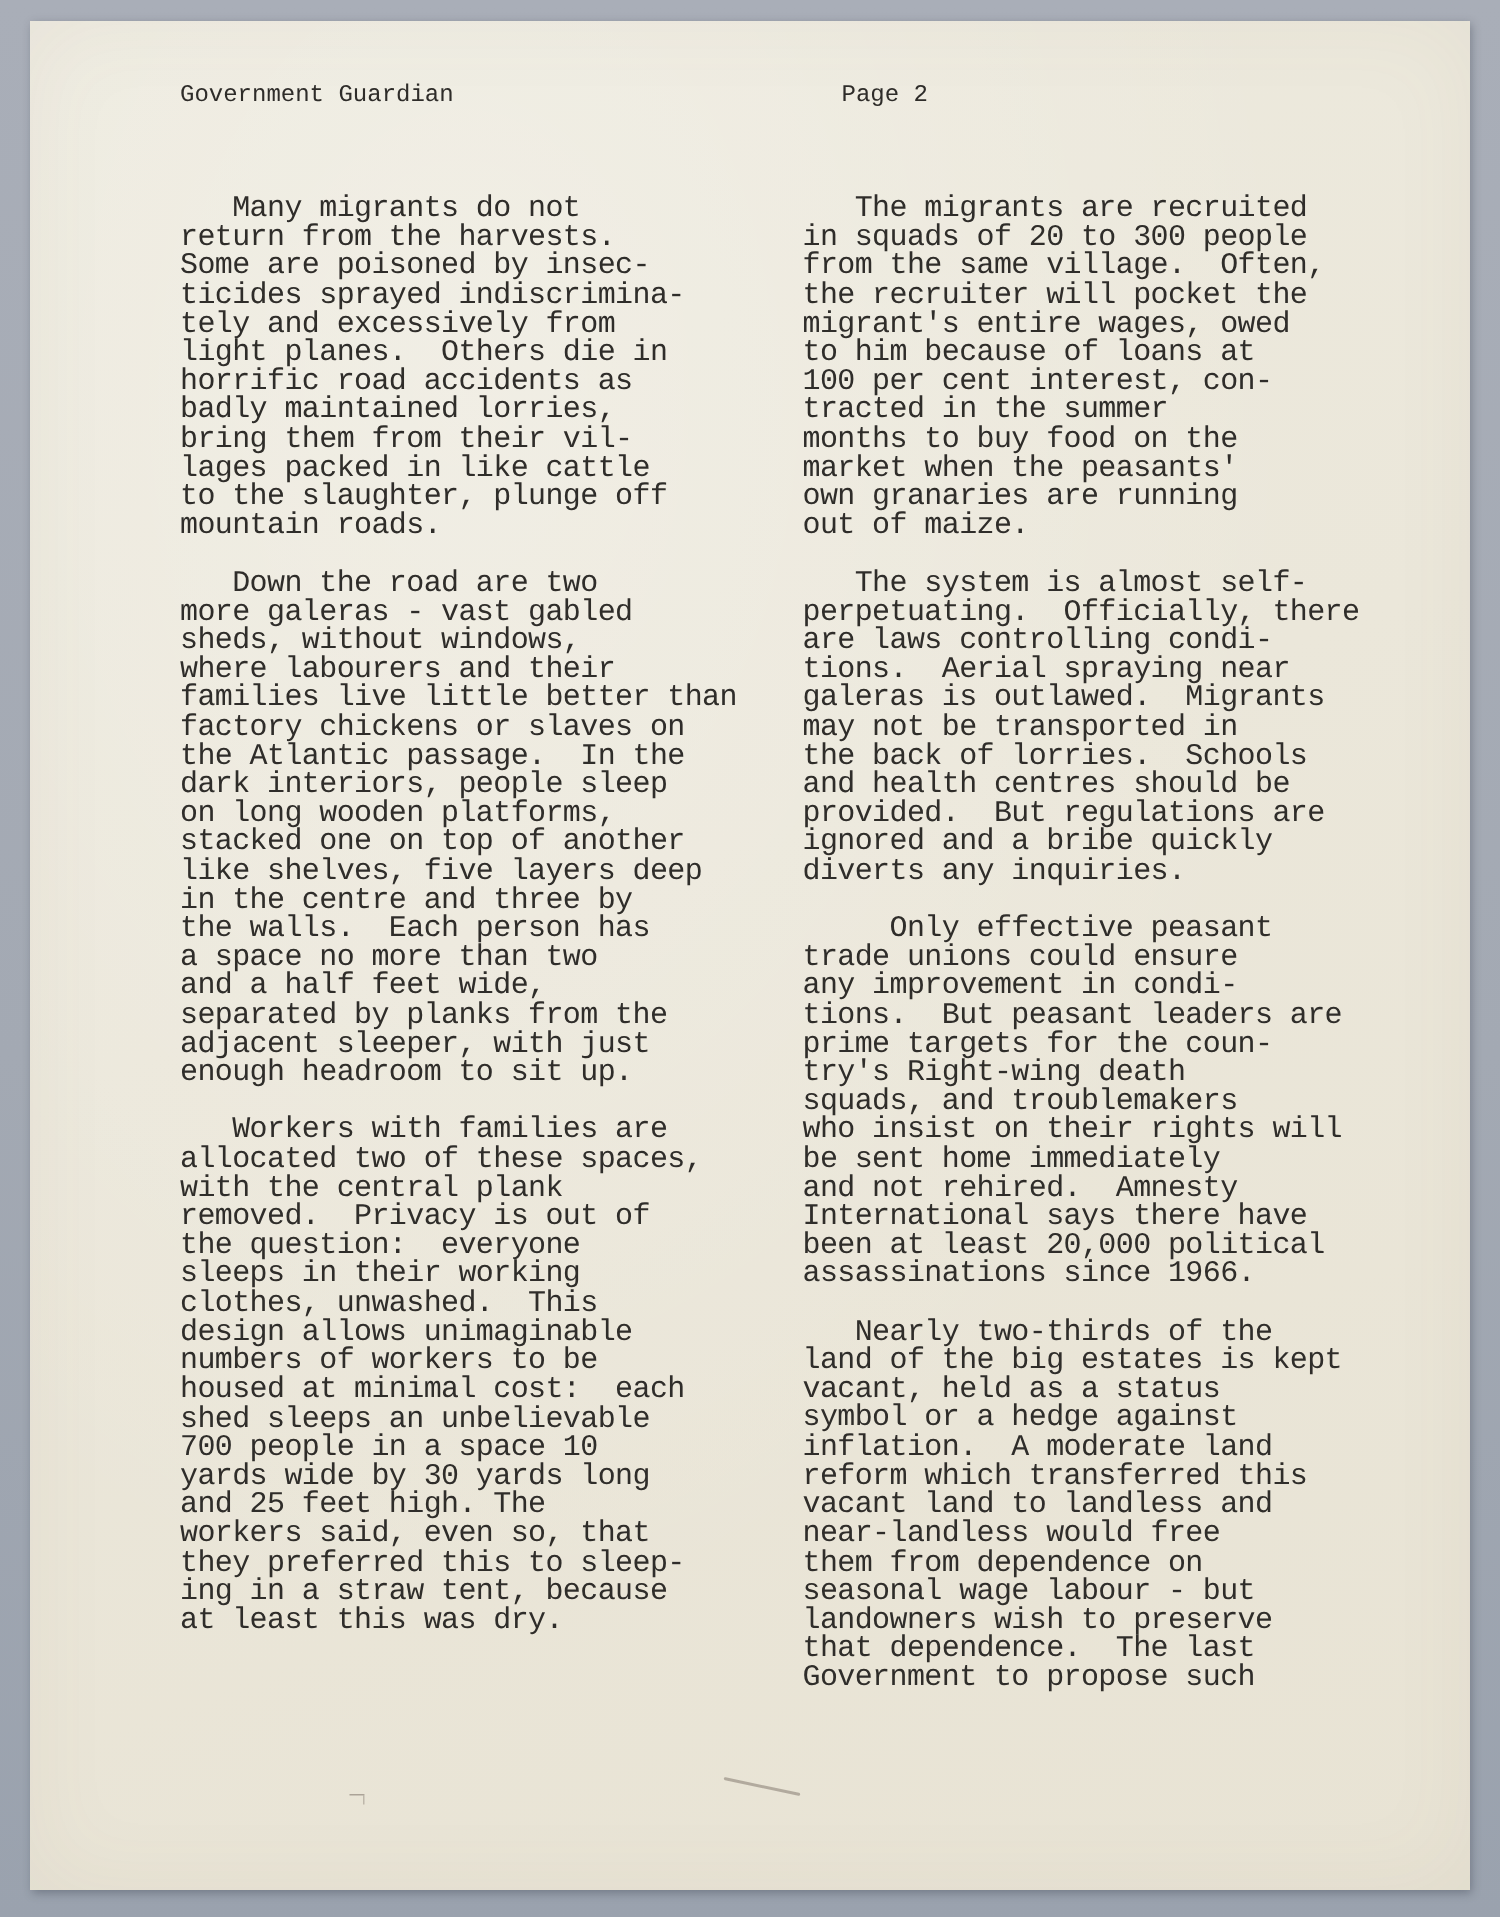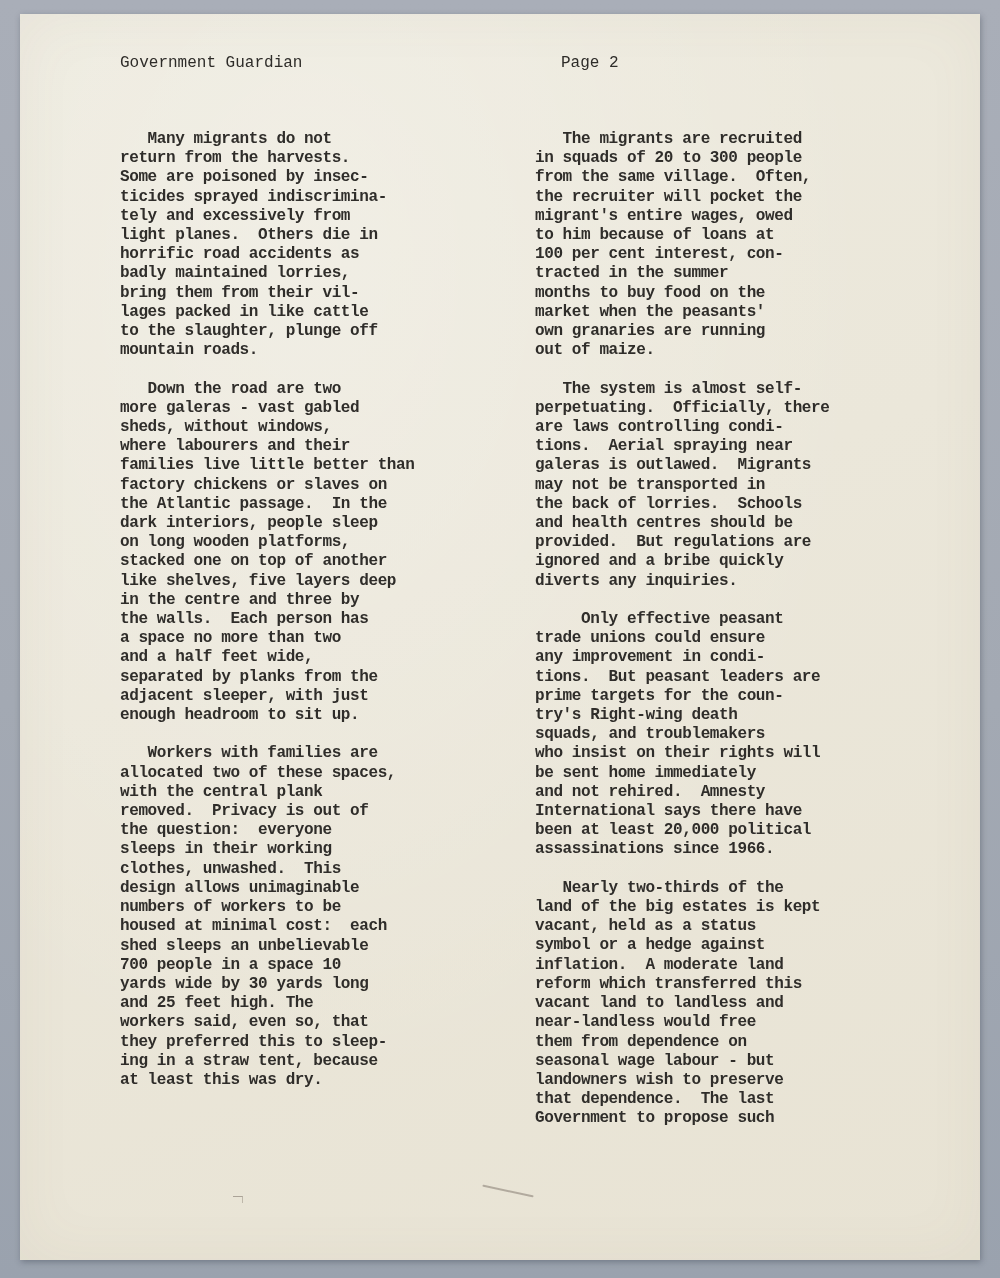--- a/index.html
+++ b/index.html
@@ -43,24 +43,23 @@
     top: 116px;
     width: 360px;
     color: #2f2d2a;
   }
   .col-left  { left: 100px; }
   .col-right { left: 515px; }
   .para {
     white-space: pre;
     margin: 0 0 19.2px 0;
     font-family: "Liberation Mono", "DejaVu Sans Mono", monospace;
-    font-size: 16px;
+    font-size: 20px;
     line-height: 19.2px;
     letter-spacing: -0.4px;
-    font-weight: bold;
   }
   .para:last-child { margin-bottom: 0; margin-top: 12px; }
   
   .pencil-dash {
     position: absolute;
     left: 462px;
     top: 1176px;
     width: 52px;
     height: 2px;
     background: rgba(110,100,90,0.45);

